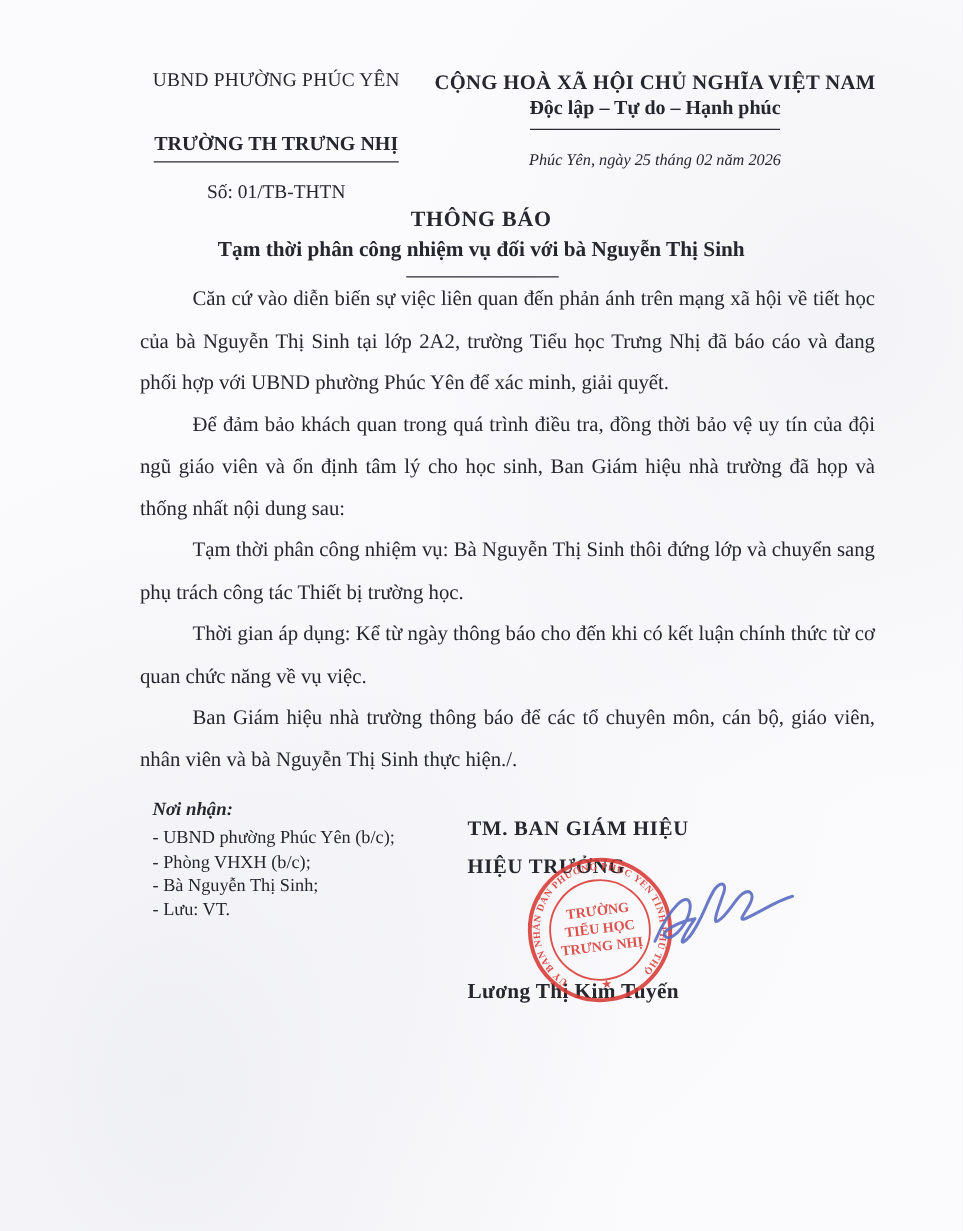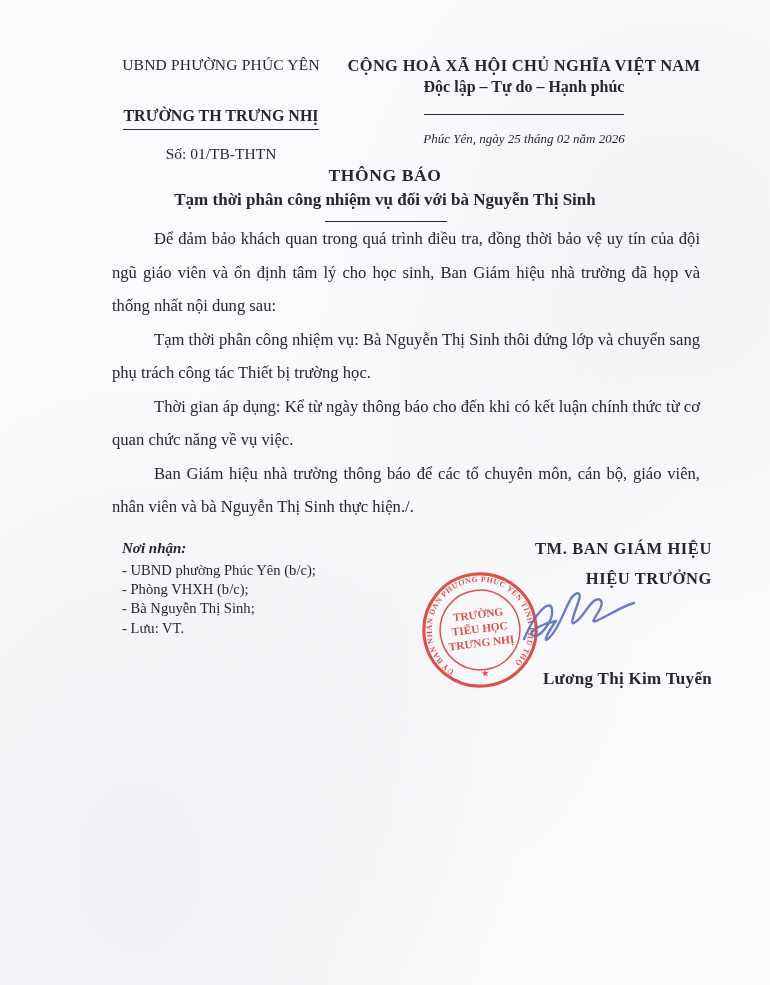--- a/index.html
+++ b/index.html
@@ -25,36 +25,36 @@
   .issuer-line1 { font-size:15.5px; letter-spacing:.2px; }
   .issuer-line2 {
     display:inline-block; font-size:16px; font-weight:bold;
     padding-bottom:4px; border-bottom:1.6px solid #2a2a33; margin-top:15px;
   }
   .doc-number { margin-top:15px; font-size:15.5px; }
   .national { flex:1; text-align:center; }
   .national-line1 { font-size:16.5px; font-weight:bold; letter-spacing:.3px; }
   .national-line2 {
     display:inline-block; font-size:16px; font-weight:bold;
-    padding-bottom:18px; border-bottom:1.6px solid #2a2a33; margin-top:2px;
+    padding-bottom:7px; border-bottom:1.6px solid #2a2a33; margin-top:2px;
   }
   .dateline { margin-top:16px; font-style:italic; font-size:13px; }
   
   .title-block { text-align:center; margin-top:2px; }
   .doc-title { font-size:17.5px; font-weight:bold; letter-spacing:.6px; }
   .doc-subtitle { font-size:17px; font-weight:bold; margin-top:4px; }
   .doc-subtitle .u { border-bottom:1.8px solid #2a2a33; padding-bottom:12px; }
   
   .doc-body { padding:12px 70px 0 112px; font-size:16.6px; line-height:2.02; text-align:justify; }
   .doc-body p { text-indent:42px; margin:0; }
   
   .doc-footer { display:flex; padding:15px 58px 0 122px; }
   .recipients { width:252px; font-size:14.6px; line-height:1.33; }
   .recipients-label { font-size:15px; font-weight:bold; font-style:italic; margin-bottom:2px; }
-  .sig-block { flex:1; text-align:right; position:relative; }
+  .sig-block { flex:1; text-align:left; position:relative;margin-top:14px; }
   .sig-authority { font-size:16.5px; font-weight:bold; letter-spacing:.6px; }
   .sig-position { font-size:16.5px; font-weight:bold; letter-spacing:.6px; margin-top:10px; }
   .signer-name { font-size:17px; font-weight:bold; margin-top:80px; letter-spacing:.3px; }
   .stamp-wrap {
     position:absolute; top:27px; left:42px; width:128px; height:128px;
     opacity:.88; pointer-events:none;
   }
   .signature-wrap {
     position:absolute; top:44px; left:142px; width:130px; height:72px;
     pointer-events:none;
@@ -77,20 +77,21 @@
       <div class="dateline">Phúc Yên, ngày 25 tháng 02 năm 2026</div>
     </div>
   </header>
 
   <div class="title-block">
     <div class="doc-title">THÔNG BÁO</div>
     <div class="doc-subtitle"><span>Tạm thời phân công </span><span class="u">nhiệm vụ đối với</span><span> bà Nguyễn Thị Sinh</span></div>
   </div>
 
   <div class="doc-body">
+    <p>Căn cứ vào diễn biến sự việc liên quan đến phản ánh trên mạng xã hội về tiết học của bà Nguyễn Thị Sinh tại lớp 2A2, trường Tiểu học Trưng Nhị đã báo cáo và đang phối hợp với UBND phường Phúc Yên để xác minh, giải quyết.</p>
     <p>Để đảm bảo khách quan trong quá trình điều tra, đồng thời bảo vệ uy tín của đội ngũ giáo viên và ổn định tâm lý cho học sinh, Ban Giám hiệu nhà trường đã họp và thống nhất nội dung sau:</p>
     <p>Tạm thời phân công nhiệm vụ: Bà Nguyễn Thị Sinh thôi đứng lớp và chuyển sang phụ trách công tác Thiết bị trường học.</p>
     <p>Thời gian áp dụng: Kể từ ngày thông báo cho đến khi có kết luận chính thức từ cơ quan chức năng về vụ việc.</p>
     <p>Ban Giám hiệu nhà trường thông báo để các tổ chuyên môn, cán bộ, giáo viên, nhân viên và bà Nguyễn Thị Sinh thực hiện./.</p>
   </div>
 
   <footer class="doc-footer">
     <div class="recipients">
       <div class="recipients-label">Nơi nhận:</div>
       <div>- UBND phường Phúc Yên (b/c);</div>

